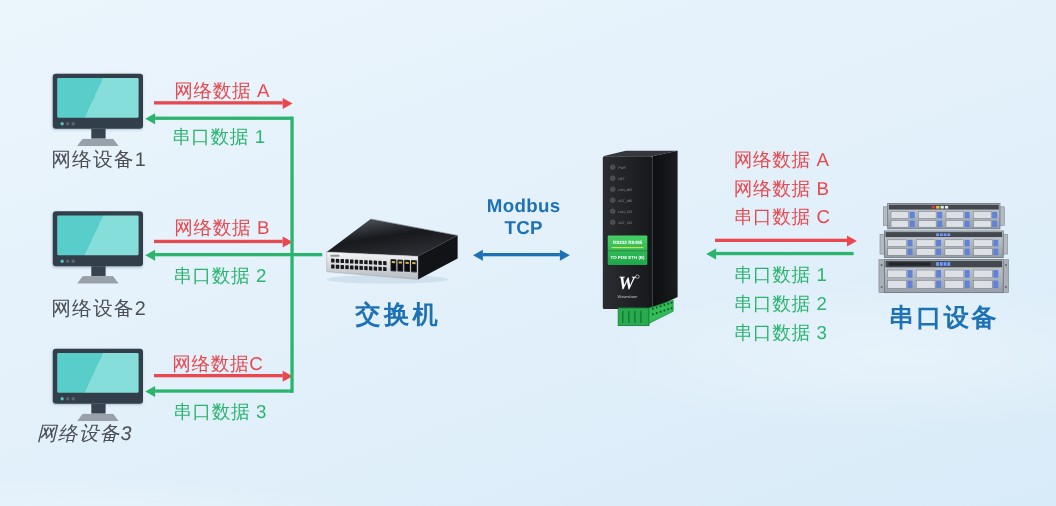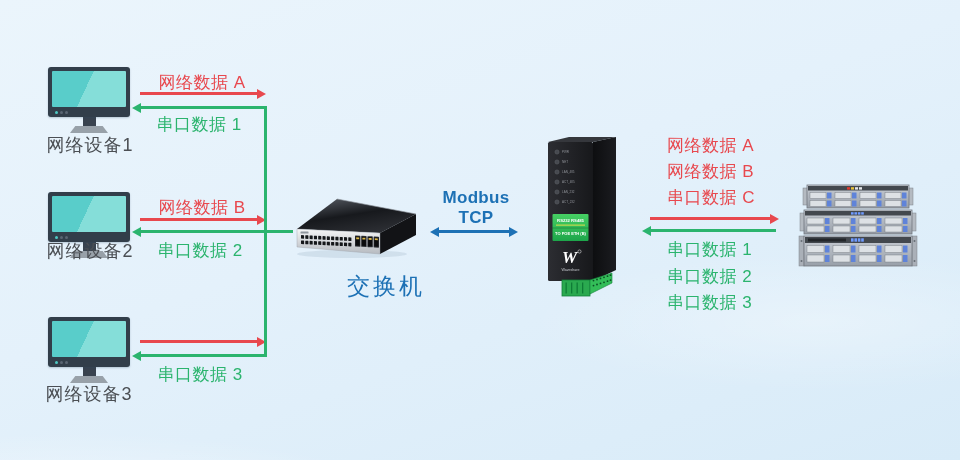--- a/index.html
+++ b/index.html
@@ -22,22 +22,22 @@
   .arrow .ah.l{right:100%; border-right:9px solid currentColor;}
   .red{color:var(--red);} .green{color:var(--green);} .blue{color:var(--blue);}
   .vline{position:absolute; width:3px; background:var(--green);}
   
   .albl{position:absolute; font-size:17px; font-weight:500; white-space:nowrap;
         transform:translateX(-50%); letter-spacing:.5px;}
   .rlbl{position:absolute; font-size:17px; font-weight:500; white-space:nowrap; letter-spacing:.5px;}
   .t-red{color:var(--red);} .t-green{color:var(--green);}
   .devlbl{position:absolute; font-size:18px; color:var(--darktext); white-space:nowrap;
         transform:translateX(-50%); letter-spacing:1px;}
-  .big{position:absolute; font-size:23px; font-weight:400; color:var(--blue);
-        white-space:nowrap; transform:translateX(-50%); letter-spacing:3px;margin-left:24px;}
+  .big{position:absolute; font-size:23px; font-weight:700; color:var(--blue);
+        white-space:nowrap; transform:translateX(-50%); letter-spacing:3px;}
   .proto{position:absolute; font-size:17px; font-weight:600; color:var(--blue);
         text-align:center; line-height:20px; transform:translateX(-50%); letter-spacing:.3px;}
   
   .monitor{position:absolute; width:82px;}
   .mon-frame{position:relative; width:82px; height:50px; background:#323e4a; border-radius:3px;
         box-shadow:0 1px 2px rgba(40,70,100,.25);}
   .mon-screen{position:absolute; left:4px; top:4px; right:4px; height:36px;
         background:linear-gradient(115deg,#59cdca 46%, #85ded9 46%); border-radius:1px;}
   .mon-dots{position:absolute; left:7px; bottom:3px; display:flex; gap:2px;}
   .mon-dots i{width:3px; height:3px; border-radius:50%; background:#5a6673; display:block;}
@@ -70,54 +70,55 @@
       <div class="mon-screen"></div>
       <div class="mon-dots">
           <i></i>
           <i></i>
           <i></i>
         </div>
     </div>
     <div class="mon-neck"></div>
     <div class="mon-base"></div>
   </div>
-  <div class="devlbl" style="left:90px; top:239px;">网络设备2</div>
+  <div class="devlbl" style="left:90px; top:268px;">网络设备2</div>
 
   <div class="monitor" style="left:48px; top:317px;">
     <div class="mon-frame">
       <div class="mon-screen"></div>
       <div class="mon-dots">
           <i></i>
           <i></i>
           <i></i>
         </div>
     </div>
     <div class="mon-neck"></div>
     <div class="mon-base"></div>
   </div>
-  <div class="devlbl" style="left:89px; top:382px;">网络设备3</div>
+  <div class="devlbl" style="left:77px; top:382px;font-style:italic;">网络设备3</div>
 
   <div class="albl t-red" style="left:202px; top:71px;">网络数据 A</div>
   <div class="arrow red" style="left:140px; top:92px;  width:117px;">
       <span class="ah r"></span>
     </div>
   <div class="arrow green" style="left:141px; top:106px; width:125px;">
       <span class="ah l"></span>
     </div>
   <div class="albl t-green" style="left:199px; top:113px;">串口数据 1</div>
 
   <div class="albl t-red" style="left:202px; top:196px;">网络数据 B</div>
   <div class="arrow red" style="left:140px; top:218px; width:117px;">
       <span class="ah r"></span>
     </div>
   <div class="arrow green" style="left:141px; top:230px; width:152px;">
       <span class="ah l"></span>
     </div>
   <div class="albl t-green" style="left:200px; top:239px;">串口数据 2</div>
 
+  <div class="albl t-red" style="left:198px; top:319px;">网络数据C</div>
   <div class="arrow red" style="left:140px; top:340px; width:117px;">
       <span class="ah r"></span>
     </div>
   <div class="arrow green" style="left:141px; top:354px; width:125px;">
       <span class="ah l"></span>
     </div>
   <div class="albl t-green" style="left:200px; top:363px;">串口数据 3</div>
 
   <div class="vline" style="left:264px; top:106px; height:251px;"></div>
 
@@ -179,21 +180,21 @@
           <rect x="13.1" y="1" width="4" height="9" fill="#0b0c0e"></rect>
           <rect x="13.6" y="1.8" width="3" height="1.8" fill="#ddb84a"></rect>
         <rect x="18.6" y="0" width="5.4" height="11" rx=".6" fill="#2b2e34"></rect>
           <rect x="19.3" y="1" width="4" height="9" fill="#0b0c0e"></rect>
           <rect x="19.8" y="1.8" width="3" height="1.8" fill="#ddb84a"></rect>
       </g>
     </g>
   </svg>
   <div class="big" style="left:362px; top:271px;">交换机</div>
 
-  <div class="proto" style="left:476px; top:188px;">
+  <div class="proto" style="left:476px; top:178px;">
     <div>Modbus</div>
     <div>TCP</div>
   </div>
   <div class="arrow blue" style="left:439px; top:230px; width:70px;">
     <span class="ah l"></span>
     <span class="ah r"></span>
   </div>
 
   <svg style="position:absolute; left:543px; top:132px;" width="100" height="172" viewBox="0 0 100 172">
     <defs>
@@ -371,14 +372,15 @@
           <rect x="30" y="73" width="4.5" height="7" fill="#5f83d9"></rect>
         <rect x="38" y="73" width="17" height="7" fill="#dde1e5" stroke="#6d737b" stroke-width=".4"></rect>
           <rect x="56" y="73" width="4.5" height="7" fill="#5f83d9"></rect>
         <rect x="64" y="73" width="17" height="7" fill="#dde1e5" stroke="#6d737b" stroke-width=".4"></rect>
           <rect x="82" y="73" width="4.5" height="7" fill="#5f83d9"></rect>
         <rect x="90" y="73" width="17" height="7" fill="#dde1e5" stroke="#6d737b" stroke-width=".4"></rect>
           <rect x="108" y="73" width="4.5" height="7" fill="#5f83d9"></rect>
       </g>
     </g>
   </svg>
+  <div class="big" style="left:858px; top:273px; letter-spacing:2px;">串口设备</div>
 
 </div>
 
 </body></html>

